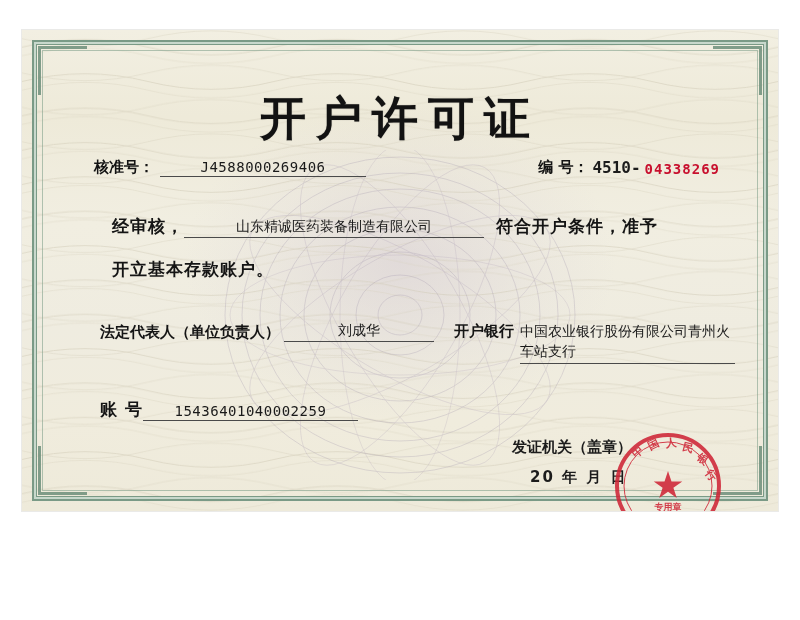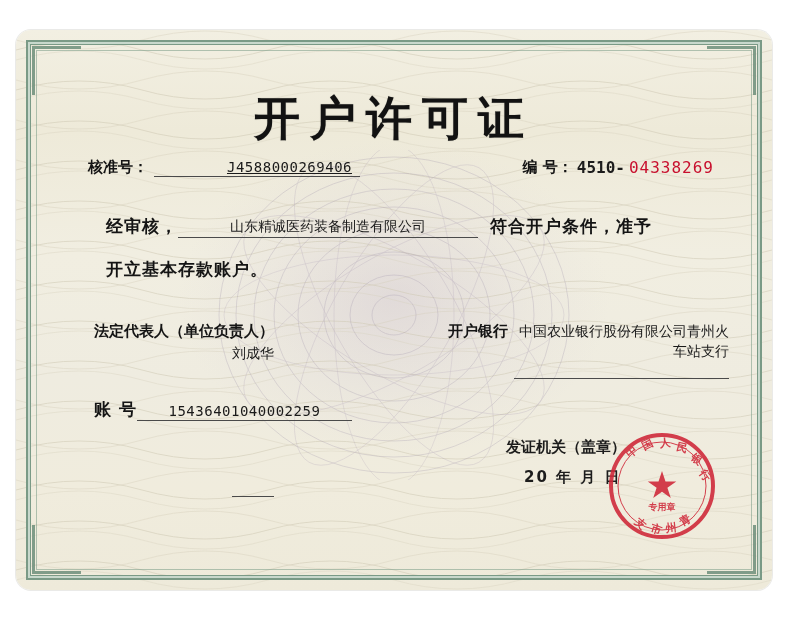--- a/index.html
+++ b/index.html
@@ -9,30 +9,29 @@
   }
   body {
     width: 800px;
     height: 620px;
     overflow: hidden;
     font-family: "DejaVu Sans", "Liberation Sans", sans-serif;
   }
 
   .certificate {
     position: absolute;
-    left: 16px;
+    left: 22px;
     top: 30px;
     width: 756px;
-    height: 560px;
+    height: 481px;
     background:
       radial-gradient(ellipse 300px 220px at 50% 48%, rgba(190,175,200,0.30) 0%, rgba(205,195,210,0.12) 45%, rgba(255,255,255,0) 72%),
       linear-gradient(180deg, #f2efe2 0%, #eeead9 18%, #f1eee1 40%, #efece0 62%, #f0ecdd 82%, #eeeada 100%);
     box-shadow: 0 0 0 1px rgba(150,150,140,0.20);
     overflow: hidden;
-    border-radius: 15px;
   }
 
   
   .waves {
     position: absolute;
     inset: 0;
     opacity: 0.55;
     pointer-events: none;
   }
   .waves svg { display:block; width:100%; height:100%; }
@@ -124,36 +123,35 @@
     left: 60px;
     top: 128px;
     display: flex;
     align-items: flex-end;
     gap: 6px;
   }
   .approval .ul {
     border-bottom: 1px solid #4a4a4a;
     padding: 0 8px 1px 8px;
     min-width: 190px;
-    text-align: right;
-    text-decoration: underline;
+    text-align: center;
   }
 
   .serial {
     right: 58px;
     top: 128px;
     display: flex;
     align-items: flex-end;
     gap: 4px;
   }
   .serial .red {
     color: #c8102e;
     font-family: "DejaVu Sans Mono", "Liberation Mono", monospace;
-    font-size: 16px;
-    font-weight: normal;
+    font-size: 14px;
+    font-weight: bold;
     letter-spacing: 1px;
   }
   .serial .prefix {
     font-family: "DejaVu Sans Mono", "Liberation Mono", monospace;
     font-size: 16px;
     font-weight: bold;
     text-align: right;
   }
 
   
@@ -174,42 +172,40 @@
     left: 78px;
     top: 228px;
   }
 
   .rep {
     left: 66px;
     top: 292px;
     display: flex;
     align-items: flex-end;
     gap: 4px;
-    flex-direction: column;
   }
   .rep .ul {
     border-bottom: 1px solid #4a4a4a;
     flex: 0 0 150px;
     text-align: center;
     padding-bottom: 1px;
   }
 
   .bank {
     left: 420px;
     top: 292px;
     display: flex;
     align-items: flex-start;
     gap: 6px;
   }
   .bank .bankval {
     width: 215px;
     line-height: 1.45;
     border-bottom: 1px solid #4a4a4a;
-    padding-bottom: 15px;
-    text-align: right;
+    padding-bottom: 0;
   }
 
   .account {
     left: 66px;
     top: 368px;
     display: flex;
     align-items: flex-end;
     gap: 0;
   }
   .account .ul {

